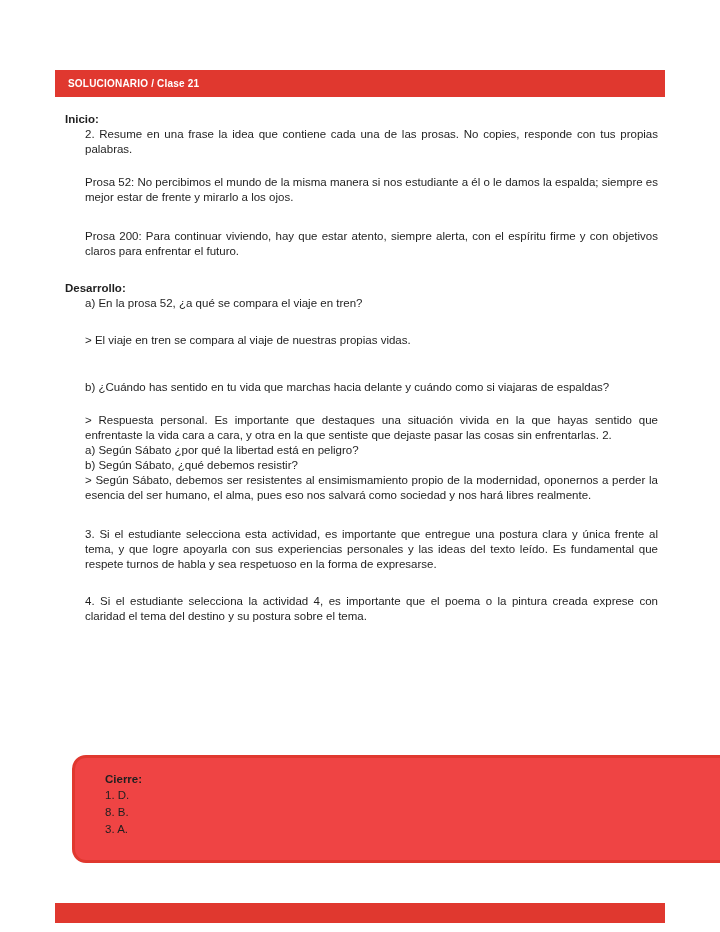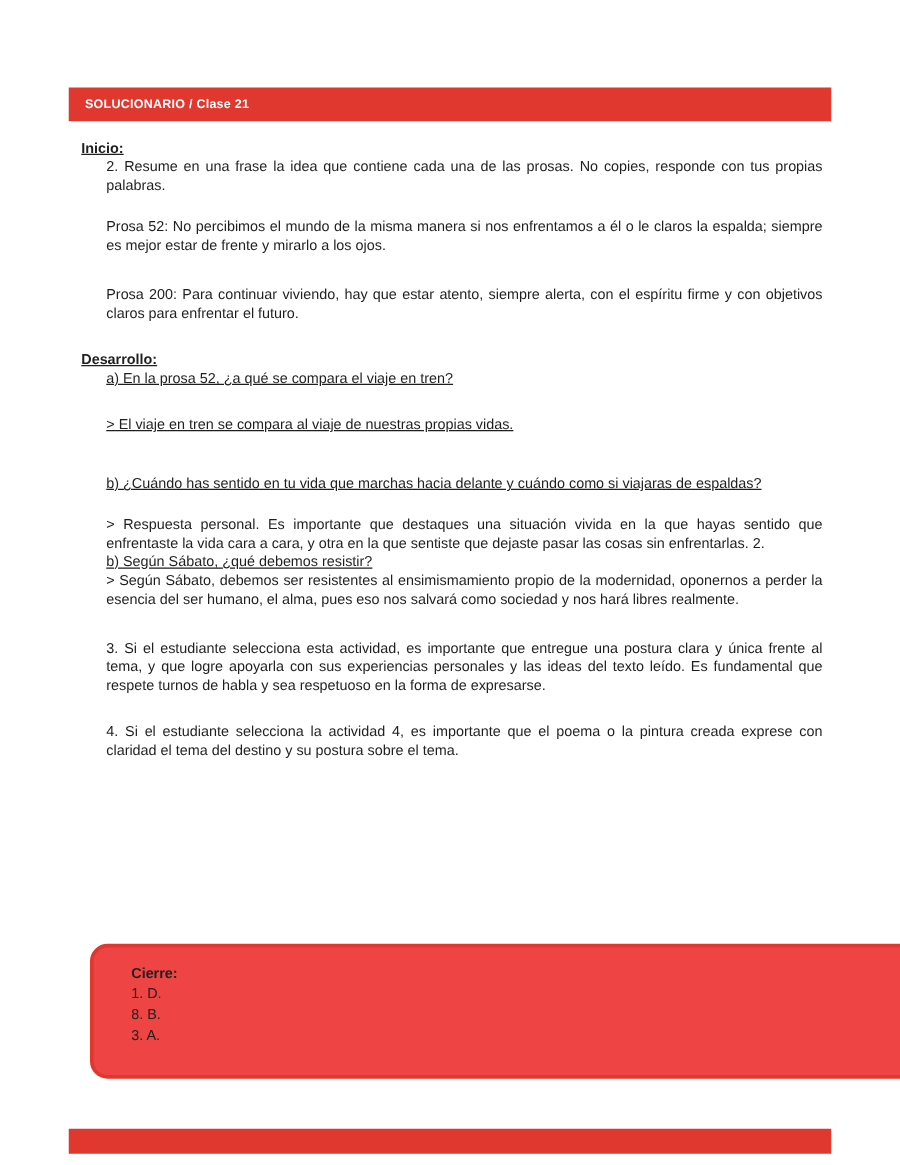--- a/index.html
+++ b/index.html
@@ -26,21 +26,21 @@
   .header-title {
     color: #ffffff; font-weight: bold; font-size: 10px;
     letter-spacing: 0.2px;
   }
   .content {
     position: absolute; left: 65px; top: 112px;
     width: 593px;
     font-size: 11.5px; line-height: 15px;
   }
   .content p { text-align: justify; }
-  .content p.single { text-align: left; text-decoration: underline; }
+  .content p.single { text-align: left; }
   .bold { font-weight: bold; }
   .indent { margin-left: 20px; }
   .mb-18 { margin-bottom: 18px; }
   .mb-22 { margin-bottom: 22px; }
   .mb-24 { margin-bottom: 24px; }
   .mb-32 { margin-bottom: 32px; }
   .cierre-box {
     position: absolute; left: 72px; top: 755px;
     width: 675px; height: 108px;
     border: 3px solid var(--accent);
@@ -63,28 +63,29 @@
 <div class="page">
 
   <div class="header-bar">
     <span class="header-title">SOLUCIONARIO  / Clase 21</span>
   </div>
 
   <div class="content">
 
     <p class="bold single">Inicio:</p>
     <p class="indent mb-18">2.  Resume en una frase la idea que contiene cada una de las prosas.  No copies, responde con tus propias palabras.</p>
-    <p class="indent mb-24">Prosa 52: No percibimos el mundo de la misma manera si nos enfrentamos a él o le claros la espalda; siempre es mejor estar de frente y mirarlo a los ojos.</p>
+    <p class="indent mb-24">Prosa 52: No percibimos el mundo de la misma manera si nos estudiante a él o le damos la espalda; siempre es mejor estar de frente y mirarlo a los ojos.</p>
     <p class="indent mb-22">Prosa 200: Para continuar viviendo, hay que estar atento, siempre alerta, con el espíritu firme y con objetivos claros para enfrentar el futuro.</p>
 
     <p class="bold single">Desarrollo:</p>
     <p class="indent single mb-22">a) En la prosa 52, ¿a qué se compara el viaje en tren?</p>
     <p class="indent single mb-32">&gt; El viaje en tren se compara al viaje de nuestras propias vidas.</p>
     <p class="indent single mb-18">b) ¿Cuándo has sentido en tu vida que marchas hacia delante y cuándo como si viajaras de espaldas?</p>
     <p class="indent">&gt; Respuesta personal. Es importante que destaques una situación vivida en la que hayas sentido que enfrentaste la vida cara a cara, y otra en la que sentiste que dejaste pasar las cosas sin enfrentarlas. 2.</p>
+    <p class="indent single">a) Según Sábato ¿por qué la libertad está en peligro?</p>
     <p class="indent single">b) Según Sábato, ¿qué debemos resistir?</p>
     <p class="indent mb-24">&gt; Según Sábato, debemos ser resistentes al ensimismamiento propio de la modernidad, oponernos a perder la esencia del ser humano, el alma, pues eso nos salvará como sociedad y nos hará libres realmente.</p>
     <p class="indent mb-22">3.  Si el estudiante selecciona esta actividad, es importante que entregue una postura clara y única frente al tema, y que logre apoyarla con sus experiencias personales y las ideas del texto leído.  Es fundamental que respete turnos de habla y sea respetuoso en la forma de expresarse.</p>
     <p class="indent">4.  Si el estudiante selecciona la actividad 4, es importante que el poema o la pintura creada exprese con claridad el tema del destino y su postura sobre el tema.</p>
 
   </div>
 
   <div class="cierre-box">
     <p class="bold">Cierre:</p>
     <div class="cierre-answers">

